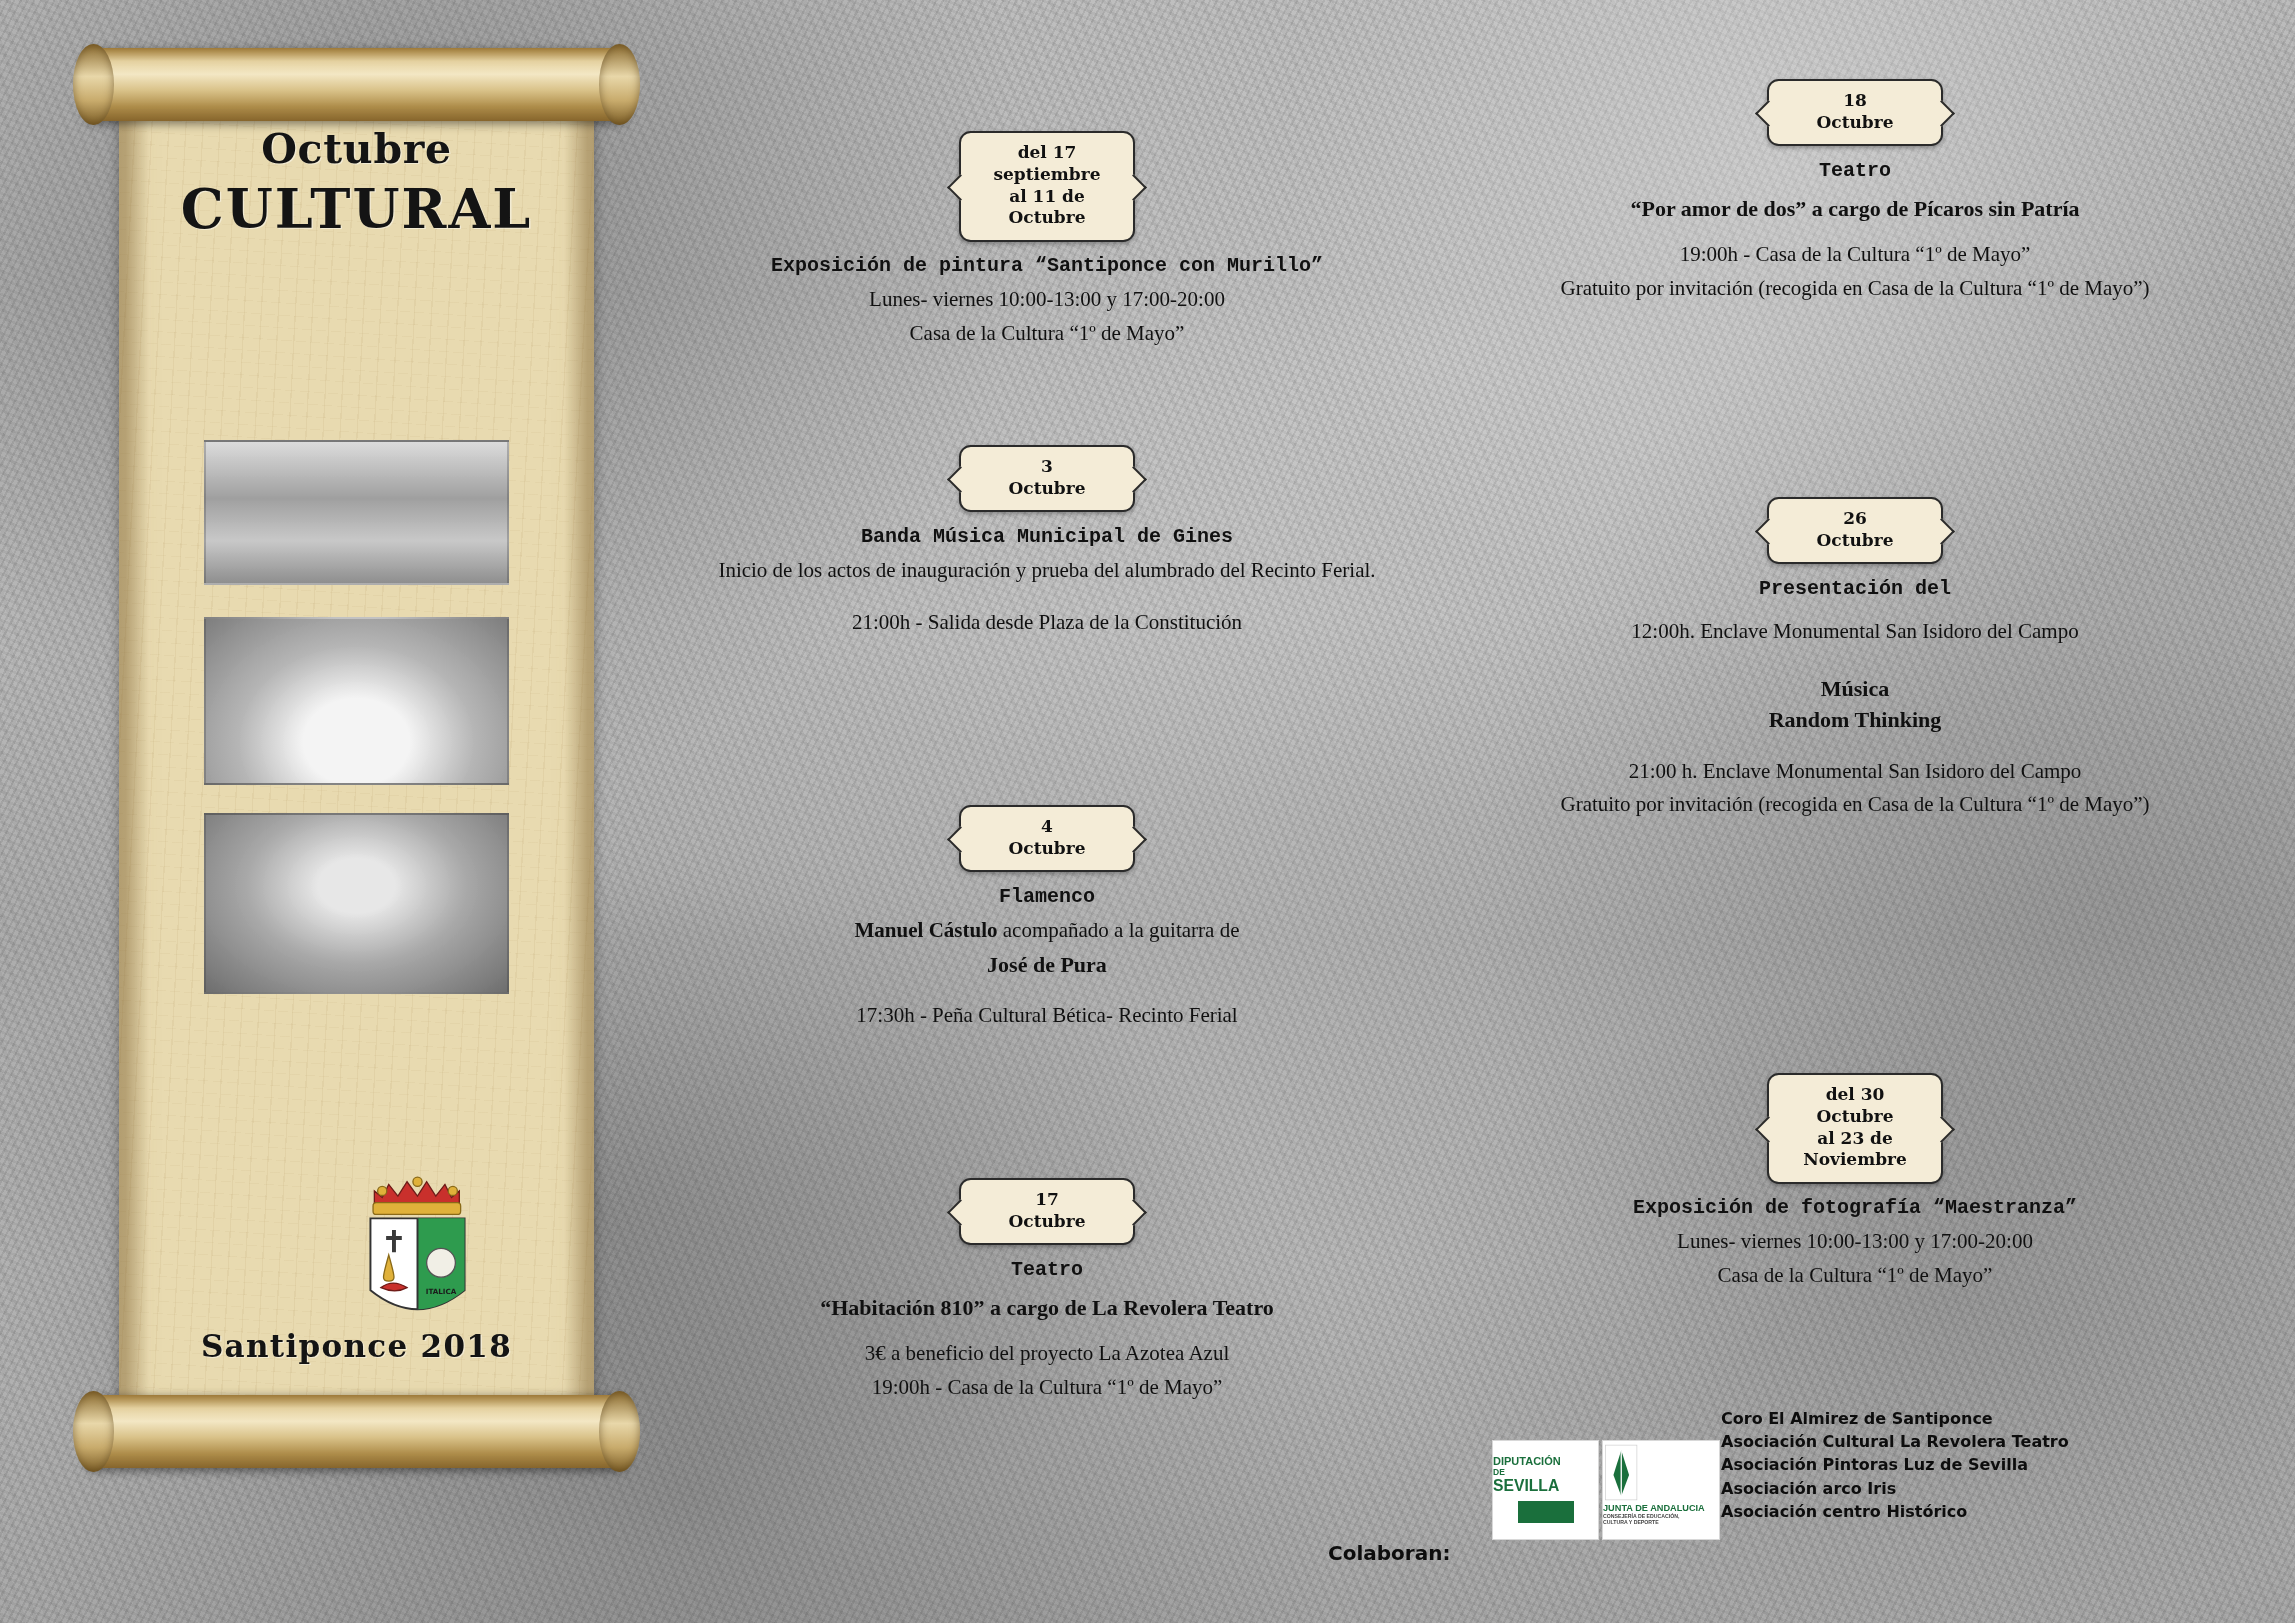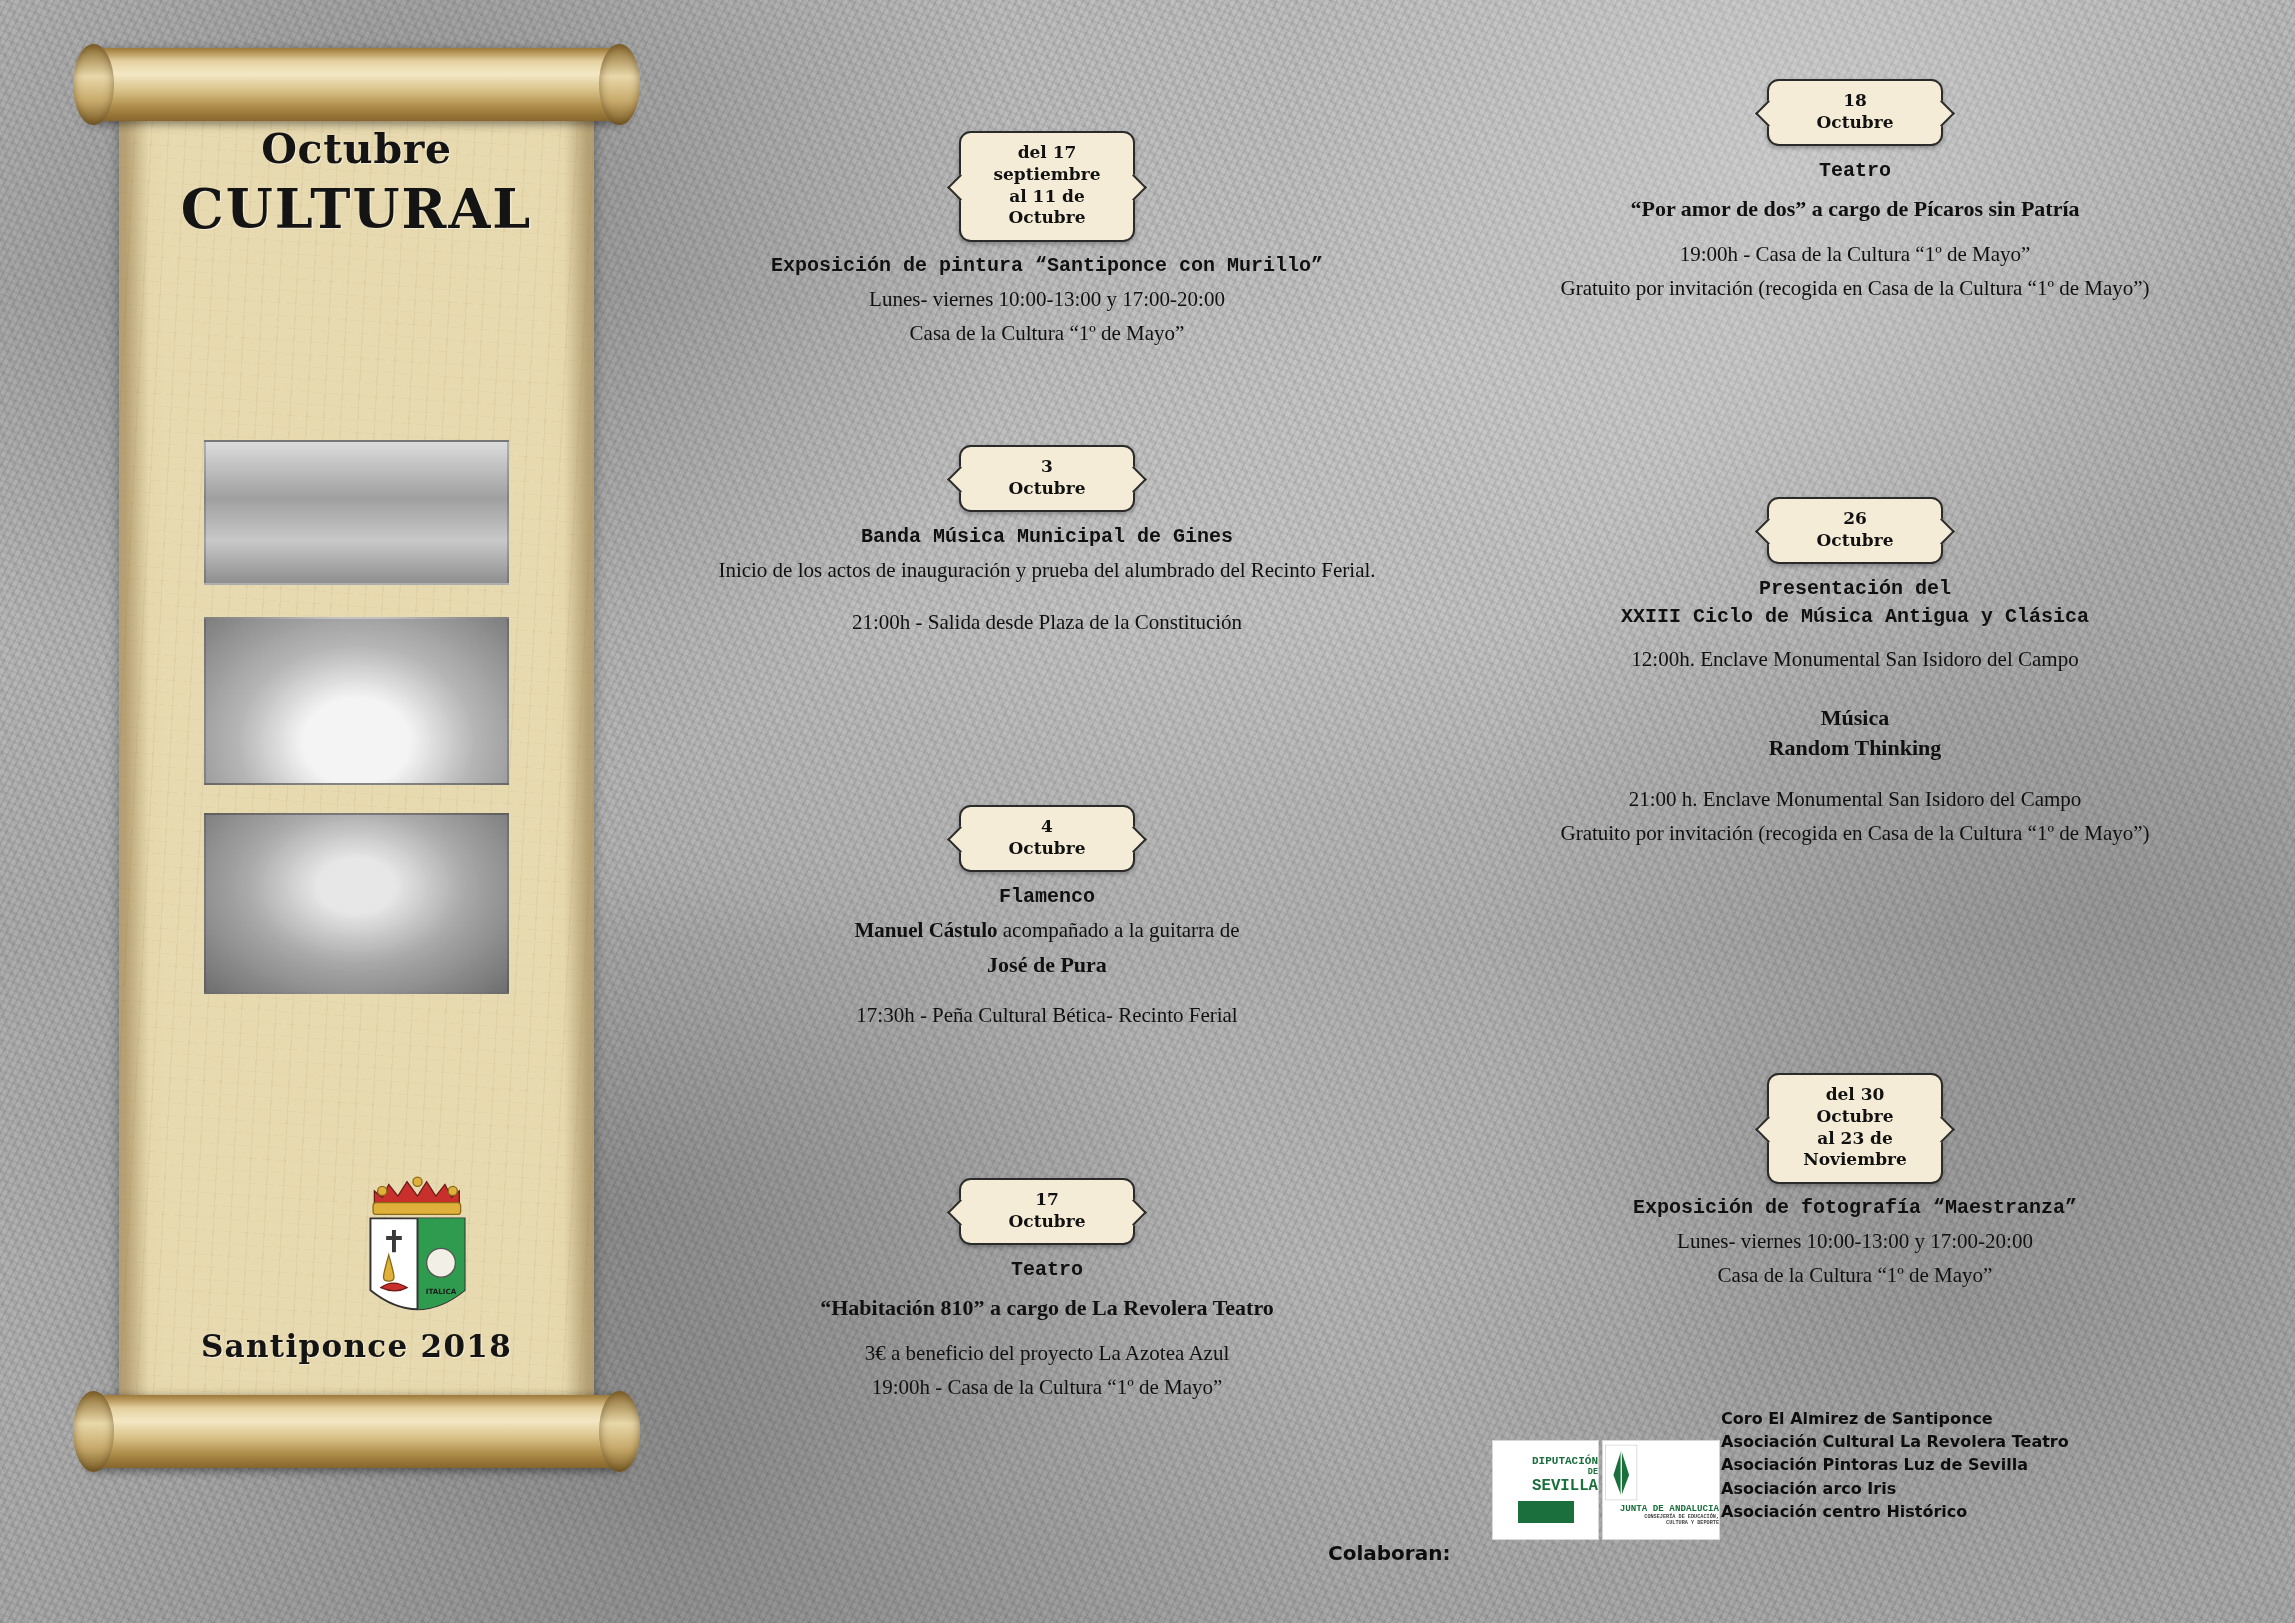--- a/index.html
+++ b/index.html
@@ -243,23 +243,23 @@
   }
   #logo-dip, #logo-junta {
     position: absolute;
     top: 1440px;
     background: #ffffff;
     border: 0.7px solid #d8d8d8;
   }
   #logo-dip { left: 1492px; width: 105px; height: 98px; }
   #logo-junta { left: 1602px; width: 116px; height: 98px; }
   .logo-txt {
-    font-family: Liberation Mono, monospace;
-    font-weight: bold;
-    text-align: right;
+    font-family: Liberation Sans, sans-serif;
+    font-weight: bold;
+    text-align: left;
     color: #1a6f3c;
   }
 </style>
 </head>
 <body>
 
 <div id="bg-photo"></div>
 
 <div id="scroll-panel">
   <div class="scroll-body"></div>
@@ -357,21 +357,20 @@
     <div class="ev-line" style="margin-top:17px;">19:00h - Casa de la Cultura “1º de Mayo”</div>
     <div class="ev-line" style="padding:0 19.6px;">Gratuito por invitación (recogida en Casa de la Cultura “1º de Mayo”)</div>
   </div>
 
   <div class="event" style="top:497px;">
     <div class="date-badge">
       <span>26</span>
       <span>Octubre</span>
     </div>
     <div class="ev-head" style="margin-bottom:0;">Presentación del</div>
-    <div class="ev-head" style="margin-top:1.3px;">XXIII Ciclo de Música Antigua y Clásica</div>
     <div class="ev-line" style="margin-top:14.4px;">12:00h. Enclave Monumental San Isidoro del Campo</div>
     <div class="ev-sub" style="margin-top:27.5px; margin-bottom:0;">Música</div>
     <div class="ev-sub" style="margin-top:1.3px;">Random Thinking</div>
     <div class="ev-line" style="margin-top:22px;">21:00 h. Enclave Monumental San Isidoro del Campo</div>
     <div class="ev-line" style="padding:0 15.7px;">Gratuito por invitación (recogida en Casa de la Cultura “1º de Mayo”)</div>
   </div>
 
   <div class="event" style="top:1073px;">
     <div class="date-badge">
       <span>del 30</span>

